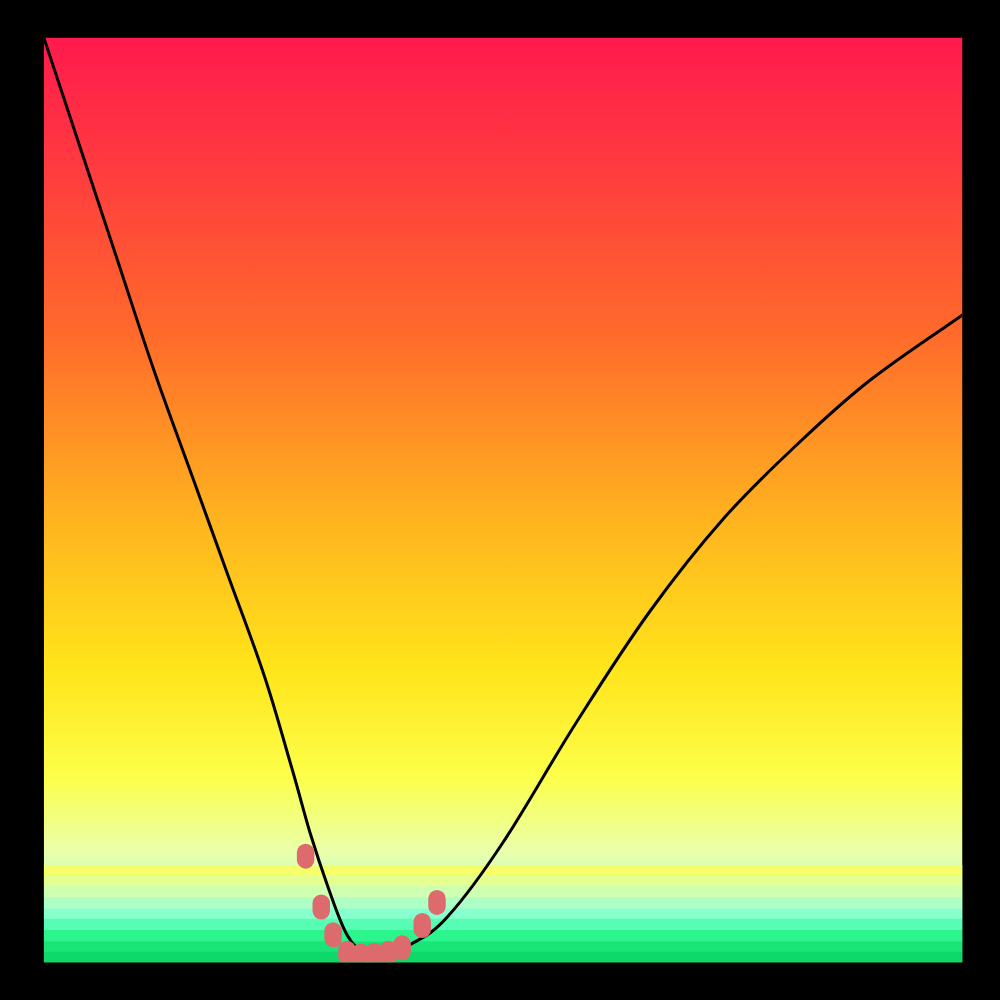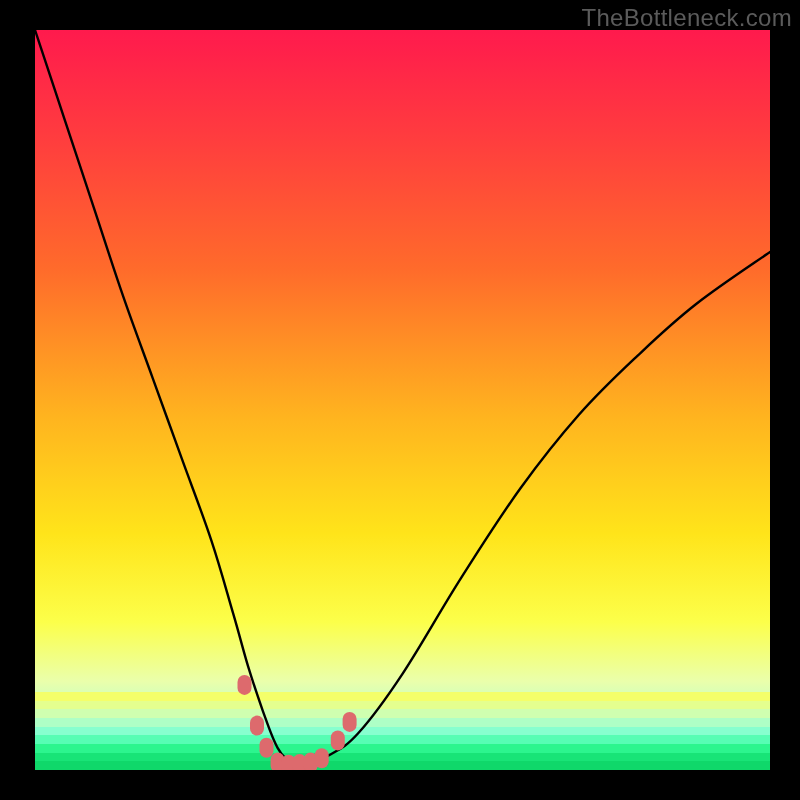--- a/index.html
+++ b/index.html
@@ -68,21 +68,20 @@
     position: absolute;
     inset: 0;
     width: 100%;
     height: 100%;
   }
 </style>
 </head>
 <body>
 
 <div class="frame">
-  <div class="watermark">TheBottleneck.com</div>
 
   <div class="plot">
     <div class="gradient"></div>
     <div class="stripes" id="stripes">
         <div style="height: 8.66667px; background: rgb(244, 255, 106);"></div>
         <div style="height: 8.66667px; background: rgb(228, 255, 143);"></div>
         <div style="height: 8.66667px; background: rgb(207, 255, 176);"></div>
         <div style="height: 8.66667px; background: rgb(174, 255, 198);"></div>
         <div style="height: 8.66667px; background: rgb(135, 255, 207);"></div>
         <div style="height: 8.66667px; background: rgb(87, 253, 180);"></div>

